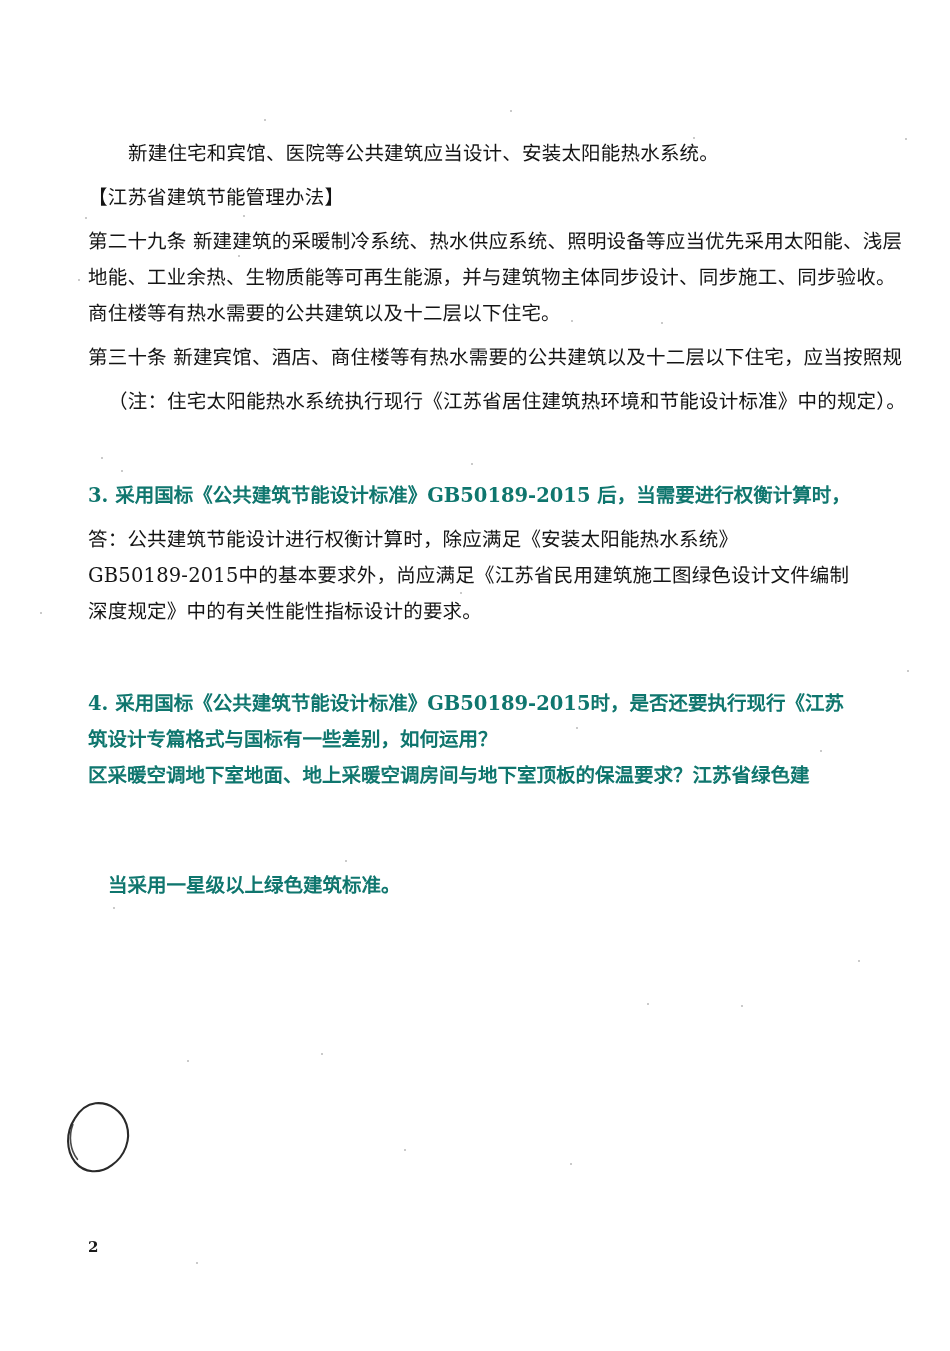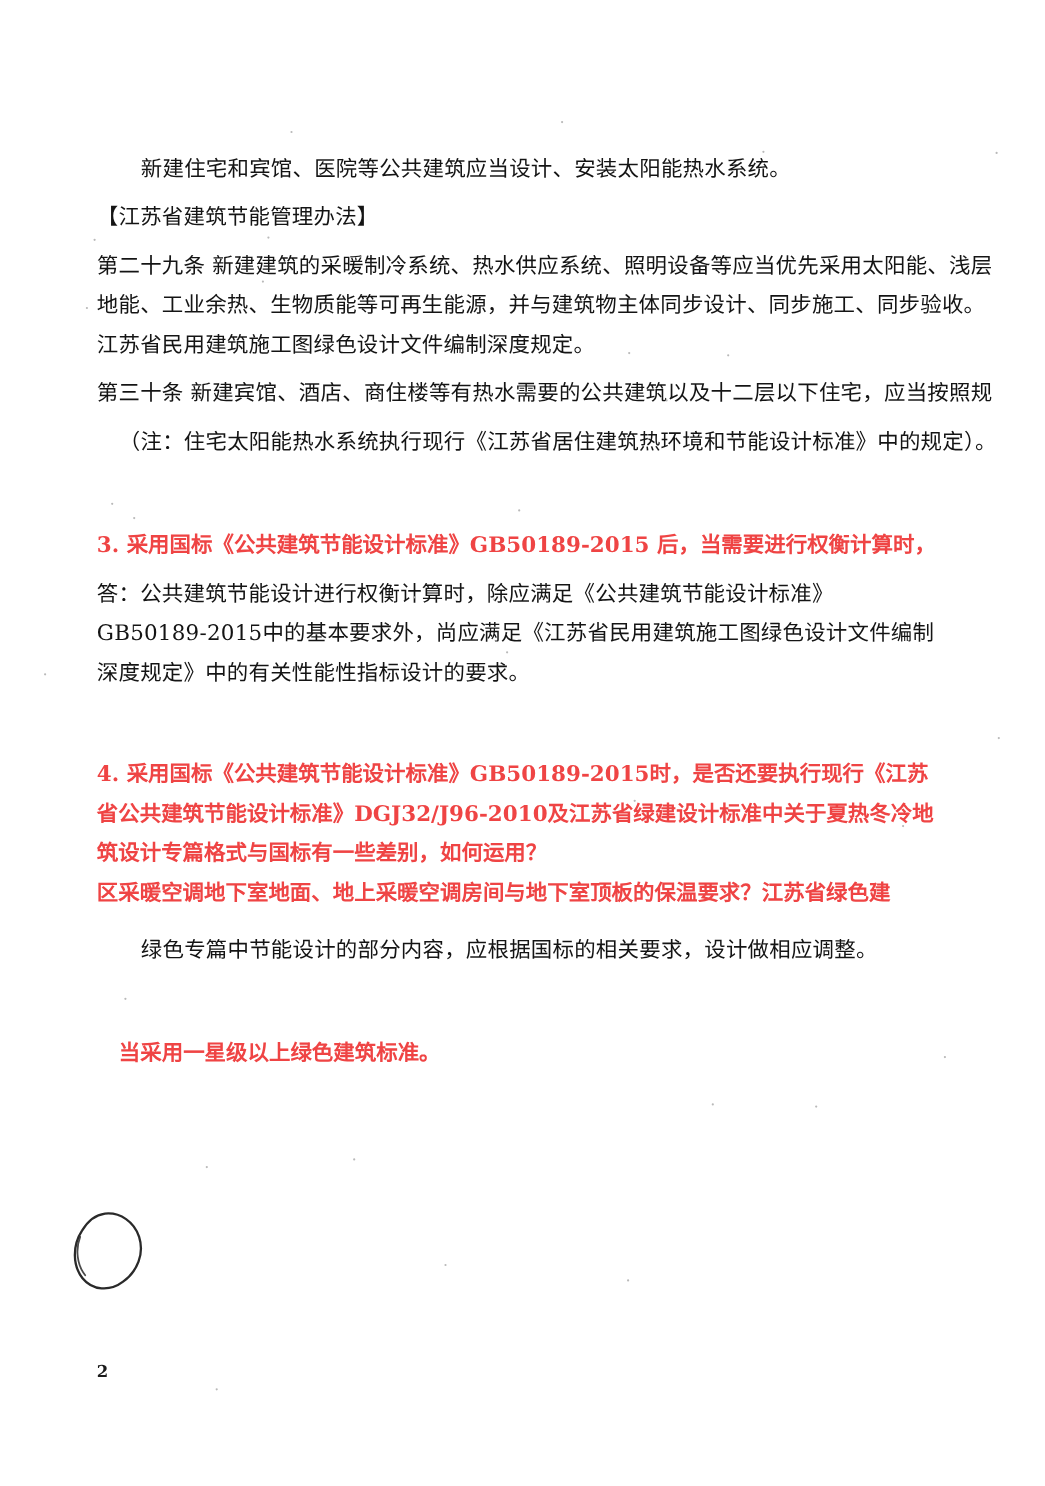--- a/index.html
+++ b/index.html
@@ -48,21 +48,21 @@
     font-size: 19.5px;
     line-height: 36px;
     color: #141414;
     letter-spacing: 0.2px;
     white-space: nowrap;
     font-family: "DejaVu Serif", "Liberation Serif", serif;
   }
   .line.heavy {
     font-weight: 700;
     letter-spacing: 0px;
-    color: #ef4444;
+    color: #0f766e;
   }
   .indent-1 { padding-left: 40px; }
   .indent-half { padding-left: 20px; }
 
   .gap-sm { height: 8px; }
   .gap-lg { height: 44px; }
 
   
   .pen-mark {
     position: absolute;
@@ -148,21 +148,21 @@
 
     <div>
       <div class="line">【江苏省建筑节能管理办法】</div>
     </div>
 
     <div class="gap-sm"></div>
 
     <div>
       <div class="line">第二十九条  新建建筑的采暖制冷系统、热水供应系统、照明设备等应当优先采用太阳能、浅层</div>
       <div class="line">地能、工业余热、生物质能等可再生能源，并与建筑物主体同步设计、同步施工、同步验收。</div>
-      <div class="line">江苏省民用建筑施工图绿色设计文件编制深度规定。</div>
+      <div class="line">商住楼等有热水需要的公共建筑以及十二层以下住宅。</div>
     </div>
 
     <div class="gap-sm"></div>
 
     <div>
       <div class="line">第三十条  新建宾馆、酒店、商住楼等有热水需要的公共建筑以及十二层以下住宅，应当按照规</div>
     </div>
 
     <div class="gap-sm"></div>
 
@@ -173,43 +173,39 @@
     <div class="gap-lg"></div>
     <div style="height:14px;"></div>
 
     <div>
       <div class="line heavy">3. 采用国标《公共建筑节能设计标准》GB50189-2015 后，当需要进行权衡计算时，</div>
     </div>
 
     <div class="gap-sm"></div>
 
     <div>
-      <div class="line">答：公共建筑节能设计进行权衡计算时，除应满足《公共建筑节能设计标准》</div>
+      <div class="line">答：公共建筑节能设计进行权衡计算时，除应满足《安装太阳能热水系统》</div>
       <div class="line">GB50189-2015中的基本要求外，尚应满足《江苏省民用建筑施工图绿色设计文件编制</div>
       <div class="line">深度规定》中的有关性能性指标设计的要求。</div>
     </div>
 
     <div class="gap-lg"></div>
     <div style="height:12px;"></div>
 
     <div>
       <div class="line heavy">4. 采用国标《公共建筑节能设计标准》GB50189-2015时，是否还要执行现行《江苏</div>
-      <div class="line heavy">省公共建筑节能设计标准》DGJ32/J96-2010及江苏省绿建设计标准中关于夏热冬冷地</div>
       <div class="line heavy">筑设计专篇格式与国标有一些差别，如何运用？</div>
       <div class="line heavy">区采暖空调地下室地面、地上采暖空调房间与地下室顶板的保温要求？江苏省绿色建</div>
     </div>
 
     <div class="gap-sm"></div>
 
 
     <div class="gap-sm"></div>
 
-    <div>
-      <div class="line indent-1">绿色专篇中节能设计的部分内容，应根据国标的相关要求，设计做相应调整。</div>
-    </div>
 
     <div class="gap-lg"></div>
     <div style="height:14px;"></div>
 
     <div>
       <div class="line heavy indent-half">当采用一星级以上绿色建筑标准。</div>
     </div>
 
   </div>
 

